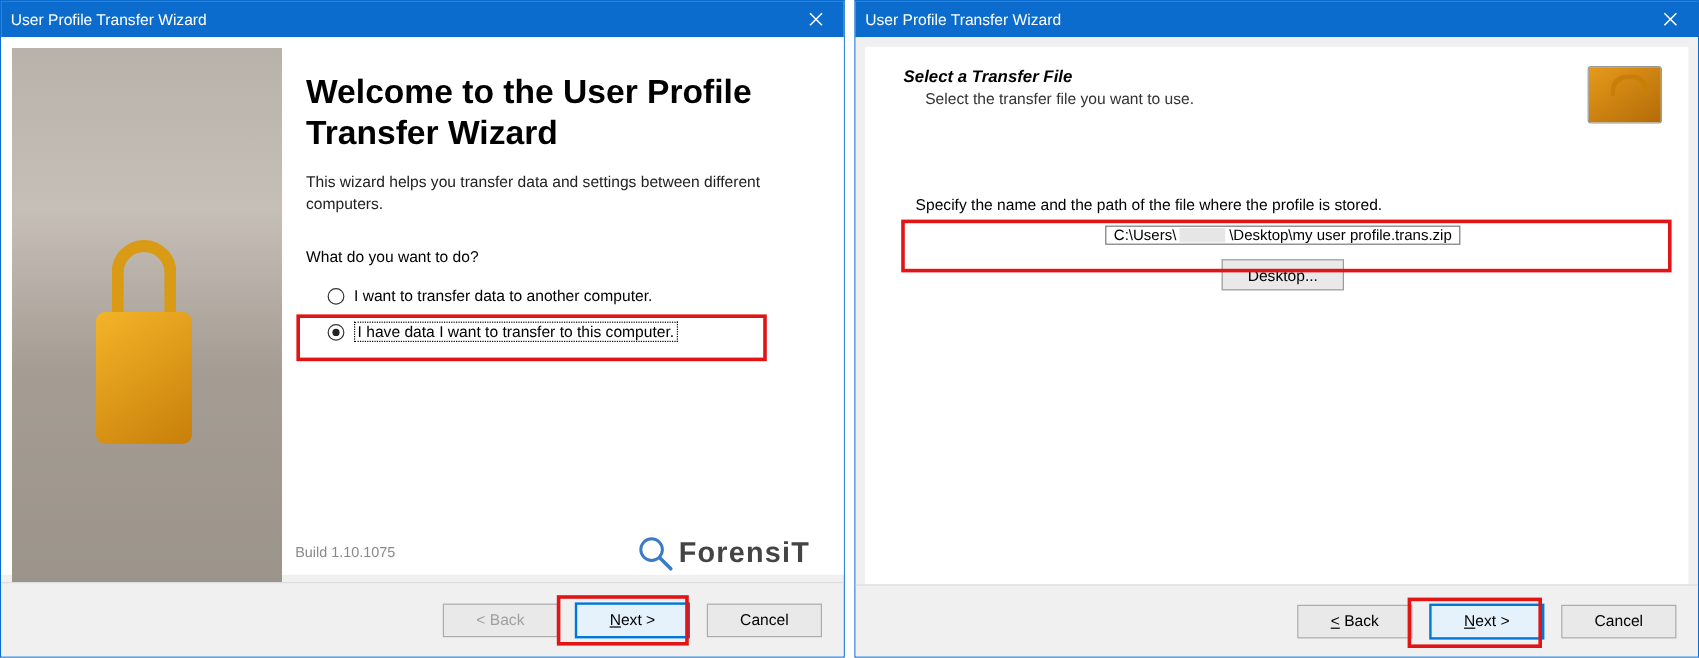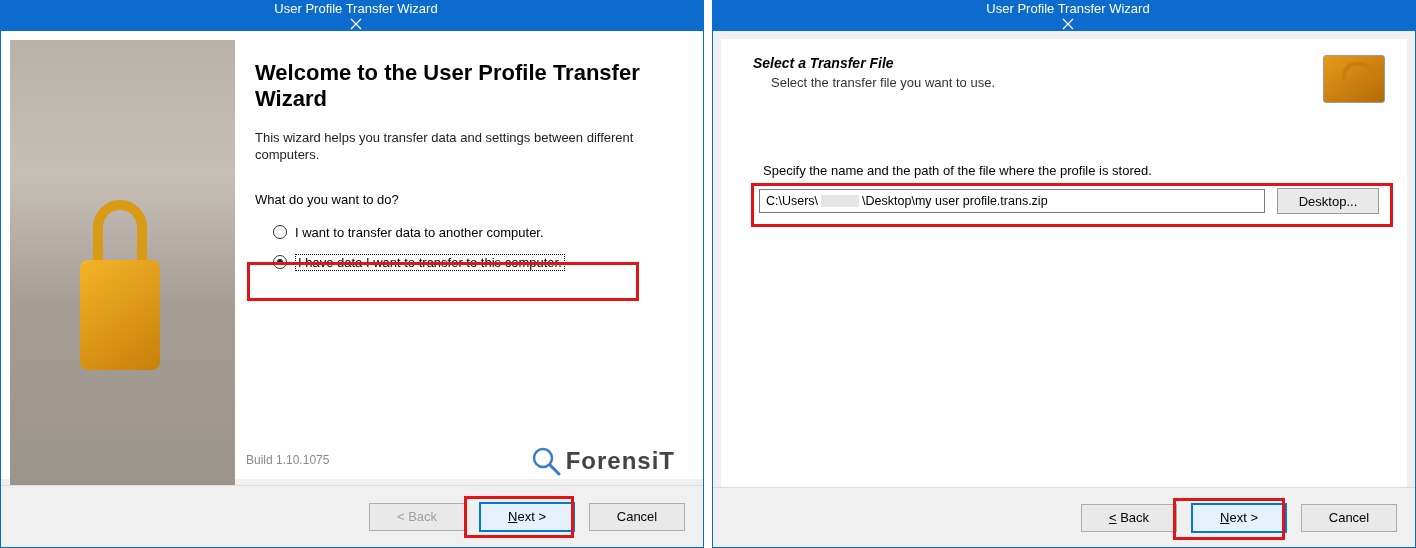--- a/index.html
+++ b/index.html
@@ -22,21 +22,20 @@
   .window + .window { margin-left: 8px; }
   .titlebar {
     height: 30px;
     background: #0b6cce;
     color: #fff;
     display: flex;
     align-items: center;
     padding-left: 8px;
     font-size: 13px;
     font-weight: 400;
-    flex-direction: column;
   }
   .titlebar-spacer { flex: 1; }
   .close-btn {
     width: 46px;
     height: 30px;
     display: flex;
     align-items: center;
     justify-content: center;
     color: #fff;
   }
@@ -77,21 +76,21 @@
     border: 10px solid #d99a15; border-bottom: none;
     border-radius: 30px 30px 0 0;
   }
   .main {
     flex: 1;
     padding: 20px 30px 0 20px;
     background: #fff;
     margin: 8px 8px 0 0;
   }
   .heading {
-    font-size: 22px;
+    font-size: 28px;
     font-weight: 700;
     line-height: 1.2;
     margin-bottom: 16px;
   }
   .para {
     font-size: 13px;
     color: #222;
     margin-bottom: 28px;
     line-height: 1.35;
   }
@@ -215,20 +214,21 @@
     margin-top: 60px;
     margin-bottom: 10px;
     margin-left: 10px;
   }
   .path-row {
     display: flex;
     align-items: center;
     gap: 12px;
     margin-left: 6px;
     margin-right: 6px;
+    flex-direction: column;
   }
   .path-input {
     flex: 1;
     height: 24px;
     border: 1px solid #7a7a7a;
     background: #fff;
     font-size: 12.5px;
     padding: 0 6px;
     display:flex; align-items:center;
     position: relative;

